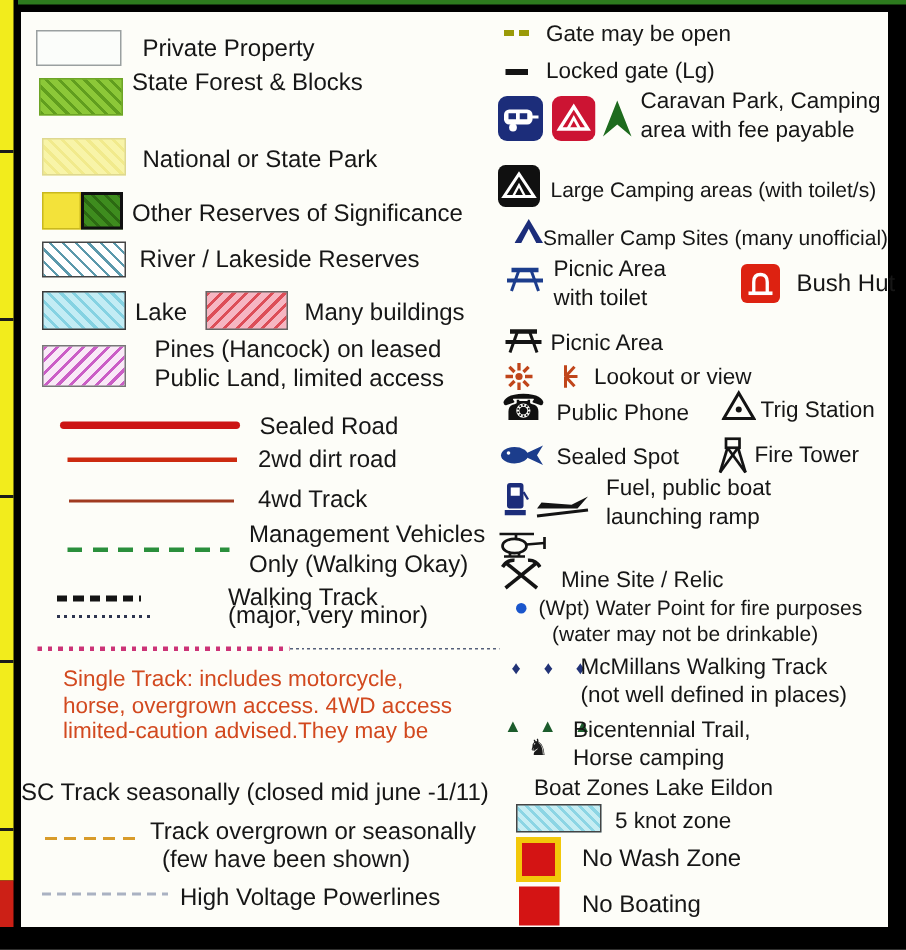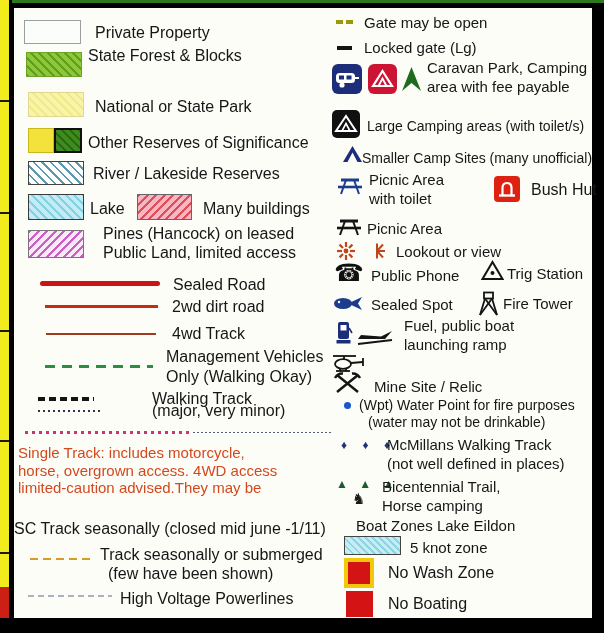--- a/index.html
+++ b/index.html
@@ -52,21 +52,21 @@
     background:repeating-linear-gradient(90deg,#cc3377 0 3px,rgba(0,0,0,0) 3px 7px);}
   .ln-div-fine{width:140px;height:1px;
     background:repeating-linear-gradient(90deg,#55607a 0 2px,rgba(0,0,0,0) 2px 4px);}
   .ln-overgrown{width:62px;height:2px;
     background:repeating-linear-gradient(90deg,#d89b2a 0 8px,rgba(0,0,0,0) 8px 13px);}
   .ln-power{width:84px;height:2px;
     background:repeating-linear-gradient(90deg,#aab2c2 0 6px,rgba(0,0,0,0) 6px 10px);}
   .gate-open{width:18px;height:4px;
     background:repeating-linear-gradient(90deg,#9a9a08 0 7px,rgba(0,0,0,0) 7px 10px);}
   .gate-locked{width:15px;height:4px;background:#141414;}
-  .red-note{position:absolute;color:#d2491f;font-size:15px;line-height:17.5px;}
+  .red-note{position:absolute;color:#d2491f;font-size:15px;line-height:17.5px;margin-left:24px;}
   .ico{position:absolute;}
   .dot-wpt{width:7px;height:7px;border-radius:50%;background:#1a56cc;}
   .diamonds{color:#223377;font-size:12px;letter-spacing:6px;}
   .triangles{color:#1c5c2c;font-size:12px;letter-spacing:4px;}
   .horse{color:#1a1a1a;font-size:15px;line-height:14px;}
   .phone-glyph{font-size:24px;color:#101010;line-height:24px;}
 </style>
 </head>
 <body>
 
@@ -130,21 +130,21 @@
 
   <div class="red-note" style="left:18px;top:444px">
     <div>Single Track: includes motorcycle,</div>
     <div>horse, overgrown access. 4WD access</div>
     <div>limited-caution advised.They may be</div>
   </div>
 
   <div class="lbl" style="left:14px;top:519px">SC Track seasonally (closed mid june -1/11)</div>
 
   <div class="ln ln-overgrown" style="left:30px;top:558px"></div>
-  <div class="lbl" style="left:100px;top:545px">Track seasonally or submerged</div>
+  <div class="lbl" style="left:100px;top:545px">Track overgrown or seasonally</div>
   <div class="lbl" style="left:108px;top:564px">(few have been shown)</div>
 
   <div class="ln ln-power" style="left:28px;top:595px"></div>
   <div class="lbl" style="left:120px;top:589px">High Voltage Powerlines</div>
 
   <div class="ln gate-open" style="left:336px;top:20px"></div>
   <div class="lbl sm" style="left:364px;top:13px">Gate may be open</div>
 
   <div class="ln gate-locked" style="left:337px;top:46px"></div>
   <div class="lbl sm" style="left:364px;top:38px">Locked gate (Lg)</div>

